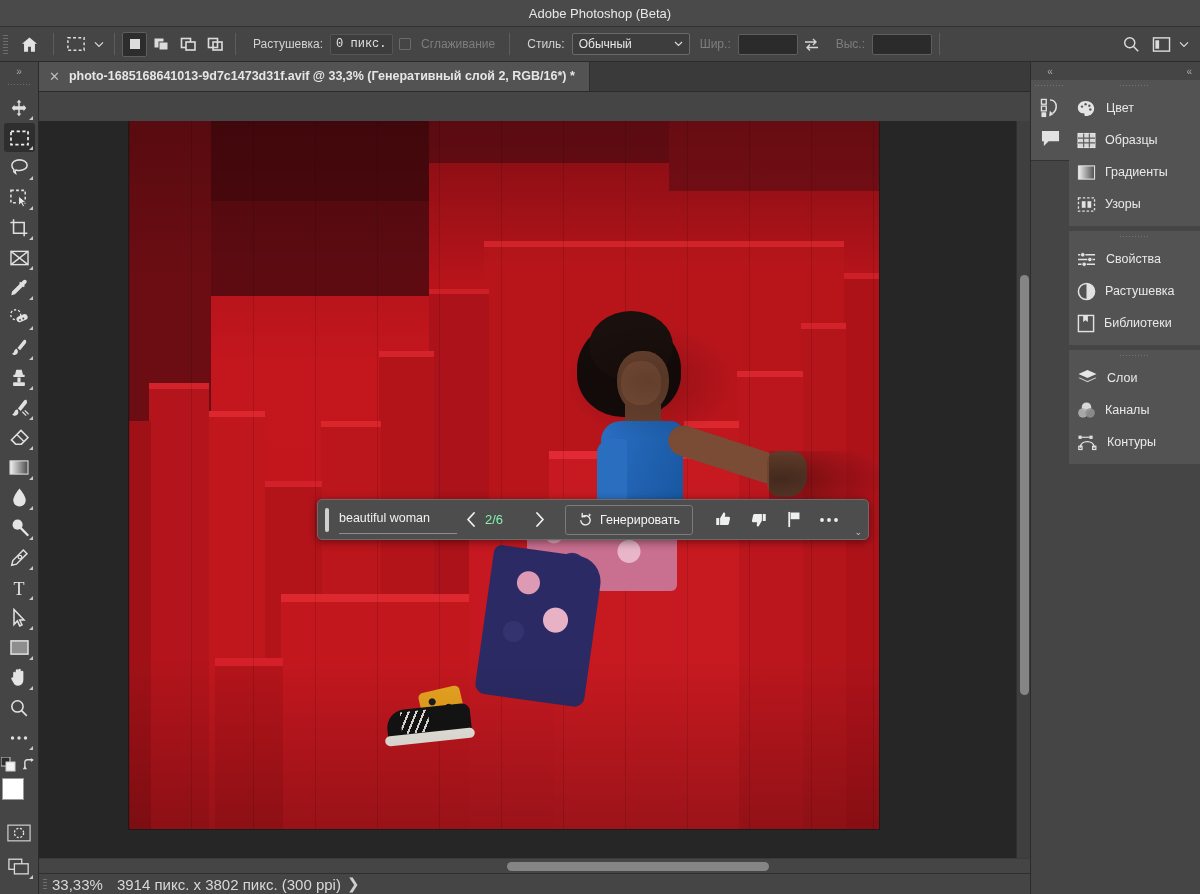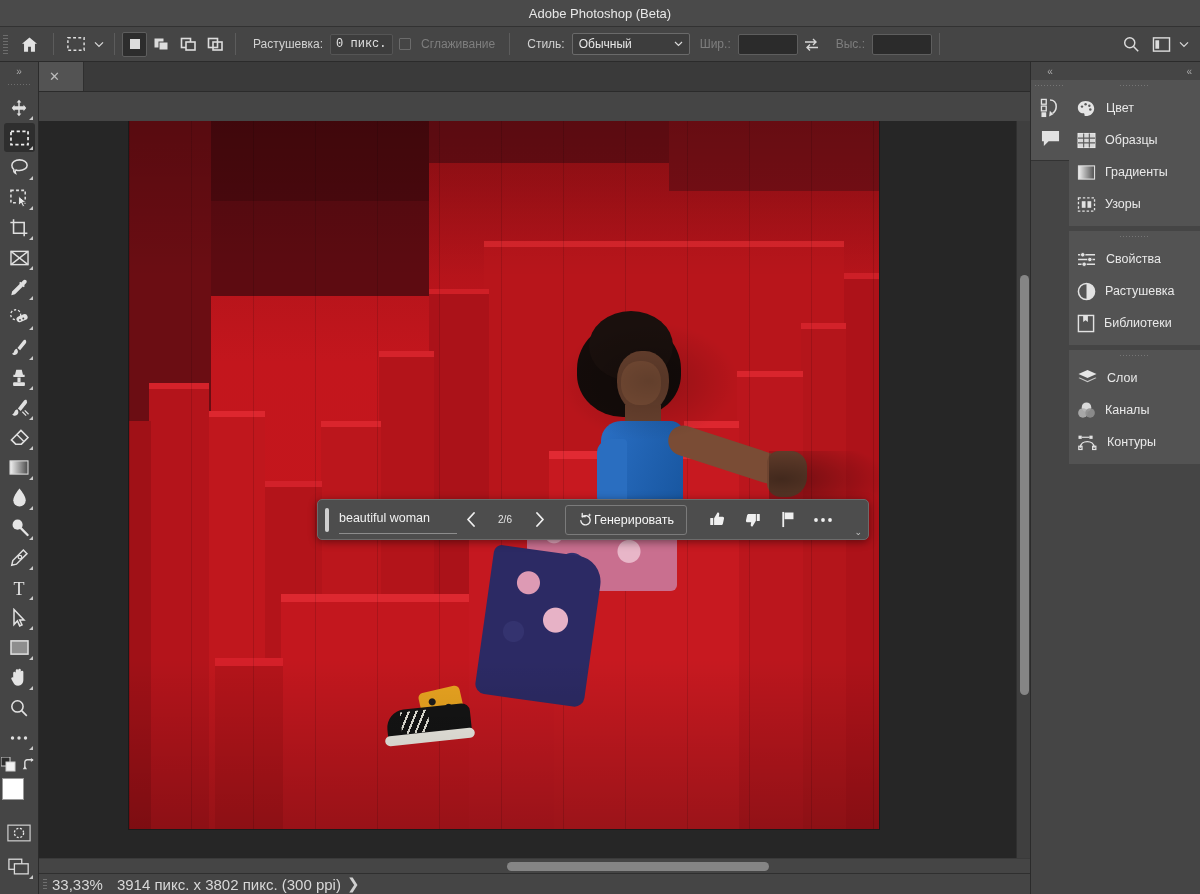--- a/index.html
+++ b/index.html
@@ -177,25 +177,25 @@
   .gen-handle {
     width: 4px; height: 24px; background: #d0d0d0; border-radius: 2px; margin: 0 10px 0 7px;
     cursor: grab;
   }
   .gen-prompt {
     width: 118px; color: #f2f2f2; font-size: 12.5px;
     border-bottom: 1px solid #8d8d8d; padding-bottom: 8px; margin-top: 5px;
     cursor: text;
   }
   .gen-nav { width: 28px; display:flex;align-items:center;justify-content:center;color:#efefef;font-size:16px;cursor:pointer;}
-  .gen-count { color:#e5e5e5; font-size:10px; width:40px; text-align:center;}
+  .gen-count { color:#86efac; font-size:13px; width:40px; }
   .gen-btn {
     height: 30px; border: 1px solid #7b7b7b; border-radius: 3px;
     display: flex; align-items: center; padding: 8px 12px; margin-left: 12px;
-    color: #f5f5f5; font-size: 12.5px; cursor: pointer; gap: 1px;
+    color: #f5f5f5; font-size: 12.5px; cursor: pointer; gap: 7px;
   }
   .gen-icons { display:flex; align-items:center; margin-left: 14px; gap: 2px;}
   .gen-ico { width: 33px; height: 30px; display:flex; align-items:center; justify-content:center; cursor:pointer;}
   .gen-caret { position:absolute; right: 6px; bottom: 2px; color:#c5c5c5; font-size:9px;}
 
   
   .right-rail {
     width: 39px; flex: 0 0 39px; background: #454545; border-left: 1px solid #2b2b2b;
     display: flex; flex-direction: column; align-items: center;
   }
@@ -526,20 +526,21 @@
         <rect x="7" y="6" width="15" height="11" fill="#454545" stroke="#dcdcdc" stroke-width="1.4"></rect>
       </svg>
       <i class="corner"></i>
     </div>
   </div>
 
   <div class="center">
     <div class="tabstrip">
       <div class="doctab">
         <span class="tab-x">✕</span>
+        <span>photo-1685168641013-9d7c1473d31f.avif @ 33,3% (Генеративный слой 2, RGB/16*) *</span>
       </div>
     </div>
 
     <div class="canvas-area">
 
       <div class="photo">
 
         <div class="step" style="left:0;top:0;width:750px;height:708px;background:linear-gradient(180deg,#9e1016 0%,#c3161d 34%,#c4161c 62%,#a61118 100%);"></div>
 
         <div class="step" style="left:0;top:0;width:300px;height:175px;background:#5d0b11;"></div>

